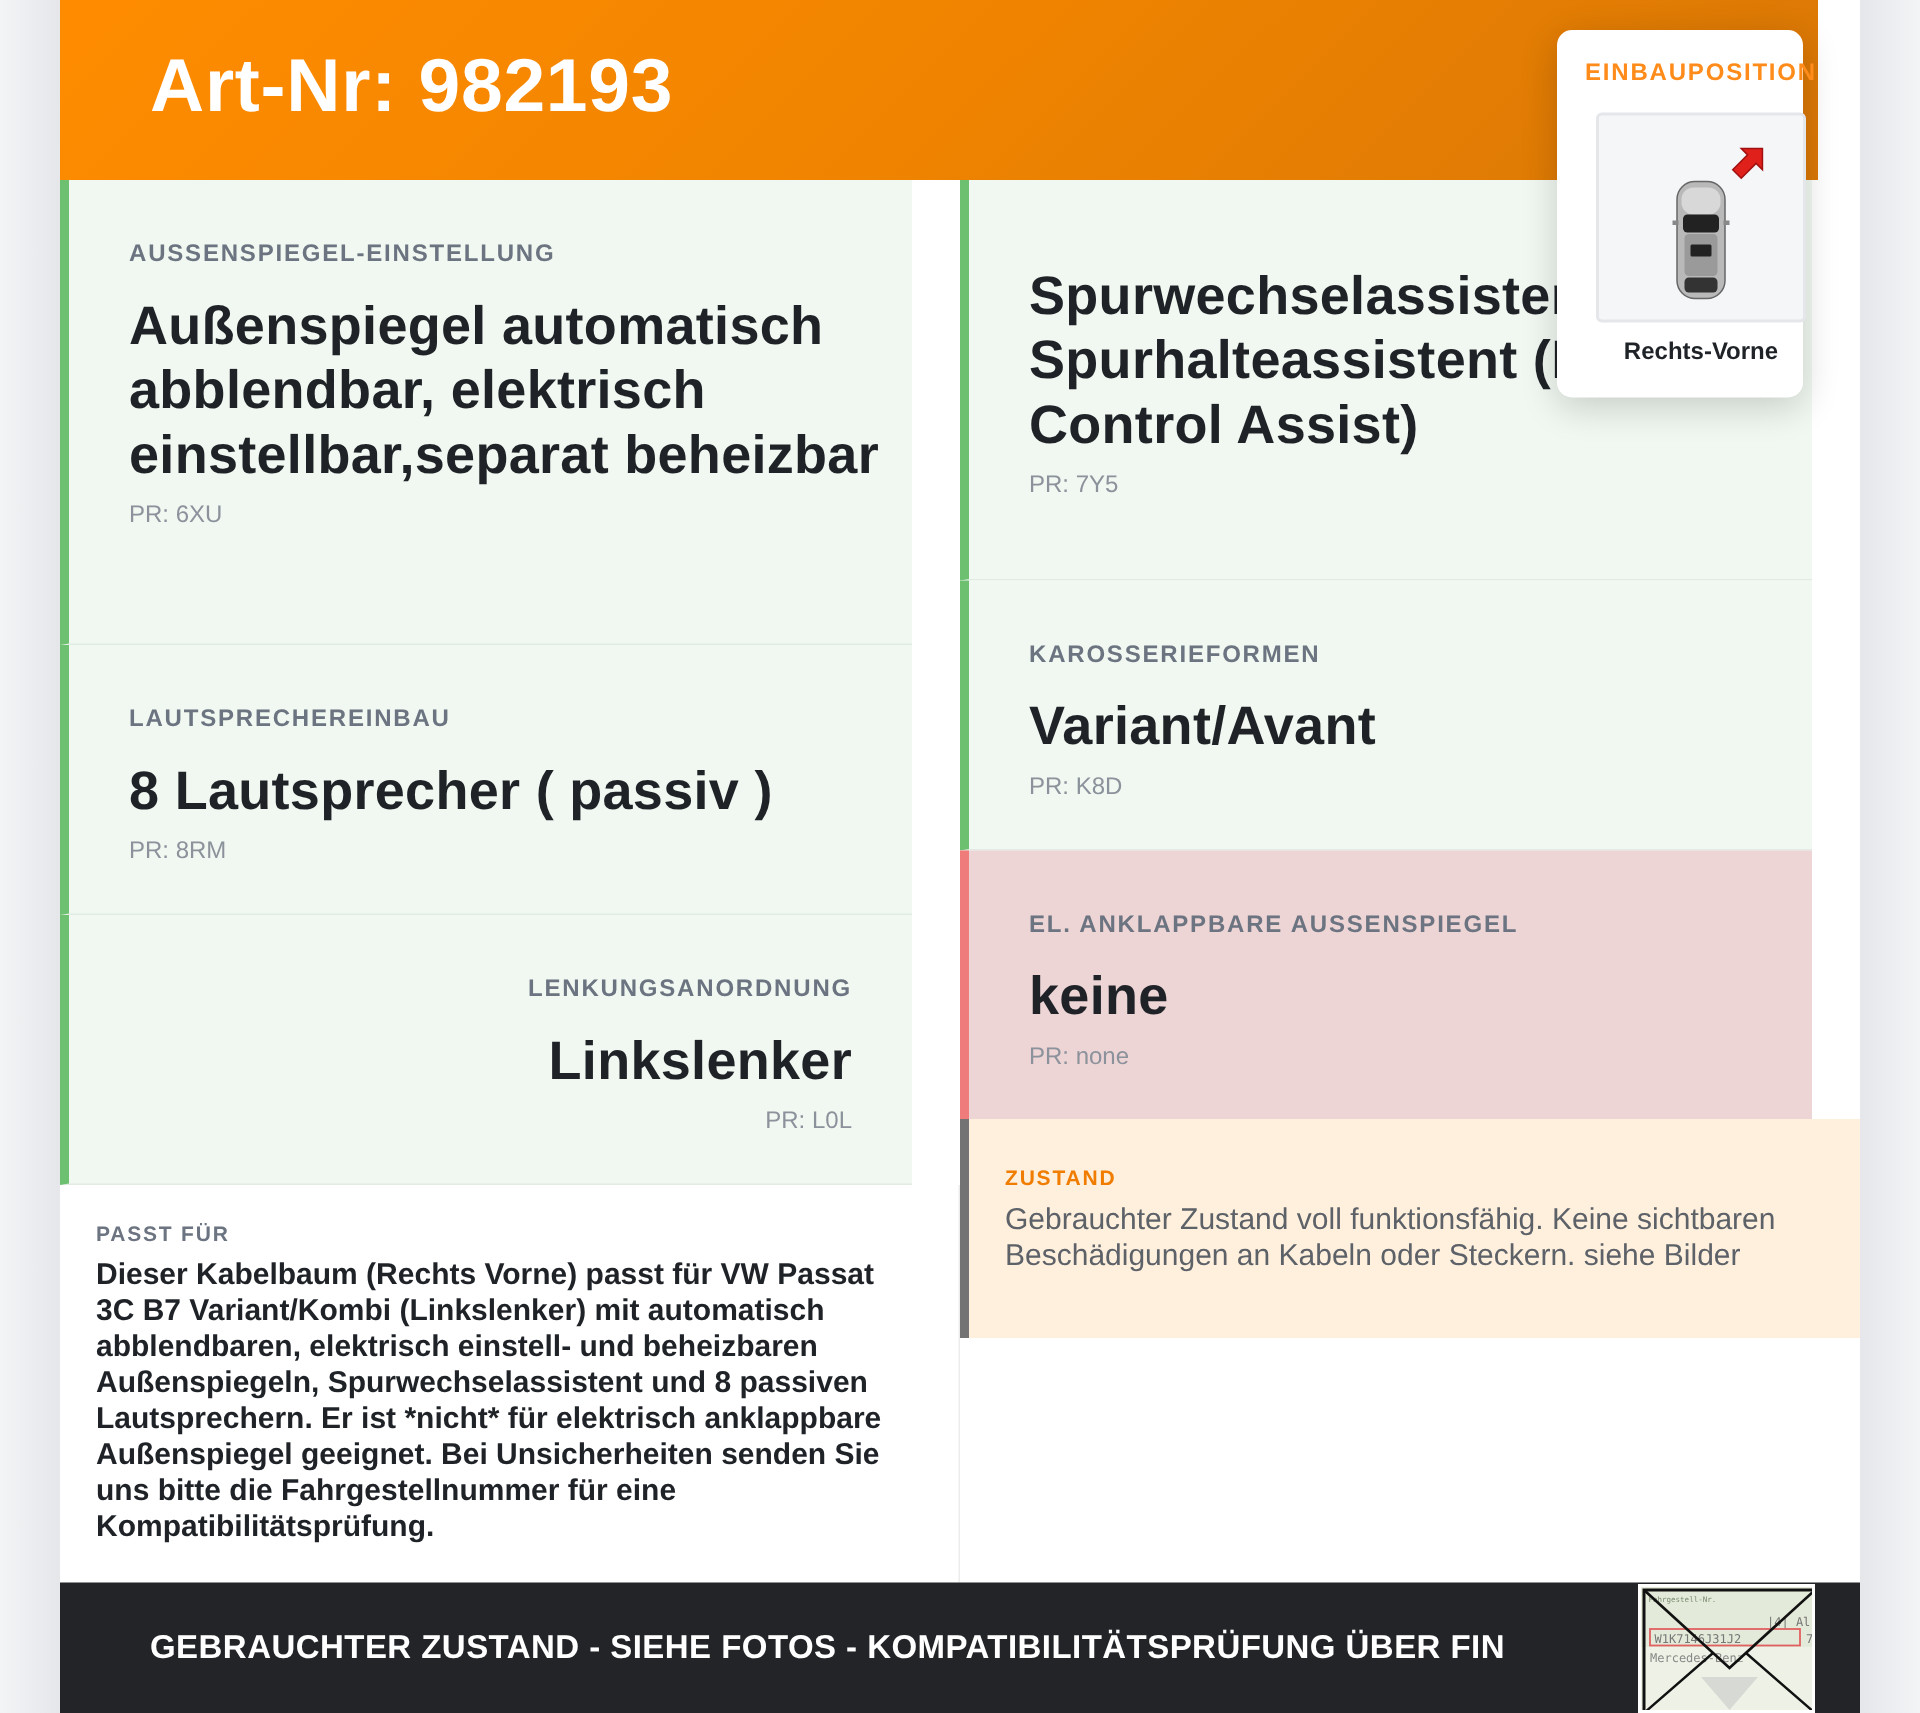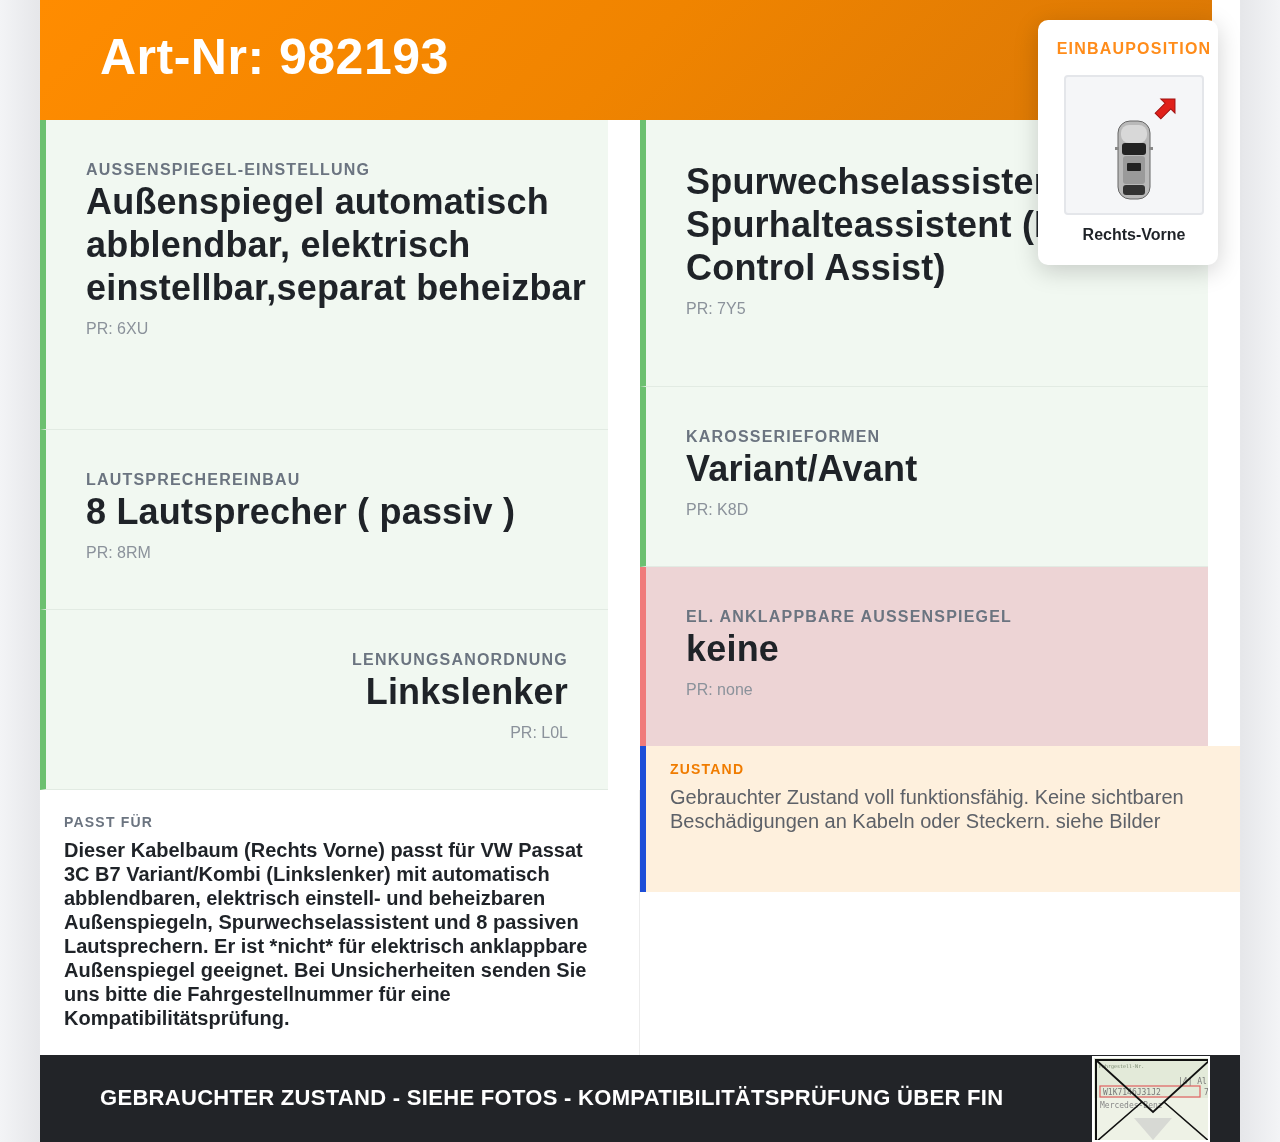--- a/index.html
+++ b/index.html
@@ -28,59 +28,59 @@
   .card {
     position: relative; background: #f1f8f1; border-left: 6px solid #6cc070;
     border-bottom: 1px solid #e2ebe3; padding: 40px 40px 0 40px;
   }
   .card.red { background: #edd4d5; border-left-color: #f07b7b; border-bottom-color: #e8d8d8; }
   .card-label {
     font-size: 16px; font-weight: 700; color: #6b7480; letter-spacing: 1.2px;
     text-transform: uppercase; height: 20px; line-height: 20px;
   }
   .card-value {
-    font-size: 36px; font-weight: 700; color: #1f2328; line-height: 43px; margin-top: 0;
+    font-size: 36px; font-weight: 700; color: #1f2328; line-height: 43px; margin-top: 15px;
     letter-spacing: 0.2px;
   }
   .card-pr { font-size: 16px; color: #8b929b; margin-top: 10px; line-height: 20px; }
   .fits {
     position: absolute; left: 0; top: 790px; width: 600px; height: 265px;
     background: #ffffff; padding: 24px 24px 2px 24px; border-right: 1px solid #ececec;
   }
   .fits-label {
     font-size: 14px; font-weight: 700; color: #6b7480; letter-spacing: 1.2px;
   }
   .fits-text {
     font-size: 20px; font-weight: 700; color: #1f2328; line-height: 24px; margin-top: 8px;
     width: 545px;
   }
   .zustand {
     position: absolute; left: 600px; top: 746px; width: 600px; height: 146px;
-    background: #fef0dd; border-left: 6px solid #1d4ed8; padding: 15px 24px 0 24px;
+    background: #fef0dd; border-left: 6px solid #737373; padding: 31px 24px 0 24px;
   }
   .zustand-label {
     font-size: 14px; font-weight: 700; color: #f07c00; letter-spacing: 1.2px;
   }
   .zustand-text {
     font-size: 20px; color: #5d6168; line-height: 24px; margin-top: 8px; width: 540px;
   }
   .footer {
     position: absolute; left: 0; top: 1055px; width: 1200px; height: 87px;
     background: #222428;
   }
   .footer-text {
     position: absolute; left: 60px; top: 30px; font-size: 22px; font-weight: 700;
     color: #ffffff; letter-spacing: 0.3px;
   }
   .fin-thumb {
     position: absolute; left: 1052px; top: 1px; width: 118px; height: 86px;
     background: #e8ede0; border: 2px solid #ffffff; overflow: hidden;
   }
   .position-card {
-    position: absolute; left: 998px; top: 20px; width: 180px; height: 245px;
+    position: absolute; left: 998px; top: 20px; width: 164px; height: 245px;
     background: #ffffff; border-radius: 10px;
     box-shadow: 0 6px 24px rgba(0,0,0,0.18);
   }
   .position-label {
     position: absolute; left: 0; top: 20px; width: 192px; text-align: center;
     font-size: 16px; font-weight: 700; color: #ff8c1a; letter-spacing: 1.2px;
   }
   .position-img {
     position: absolute; left: 26px; top: 55px; width: 140px; height: 140px;
     background: #f5f6f8; border: 2px solid #e4e6ea; border-radius: 4px;

